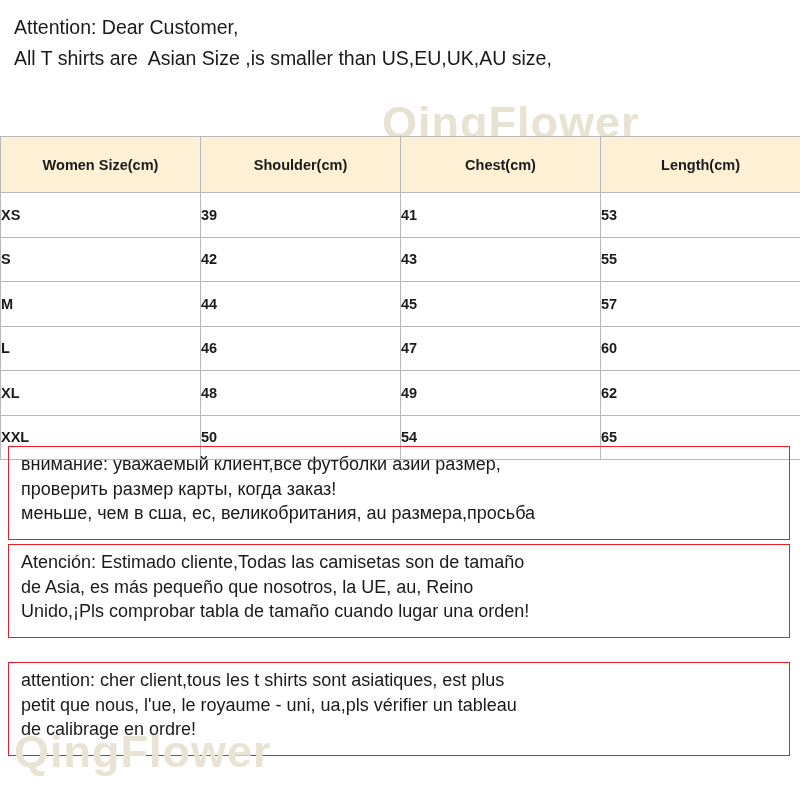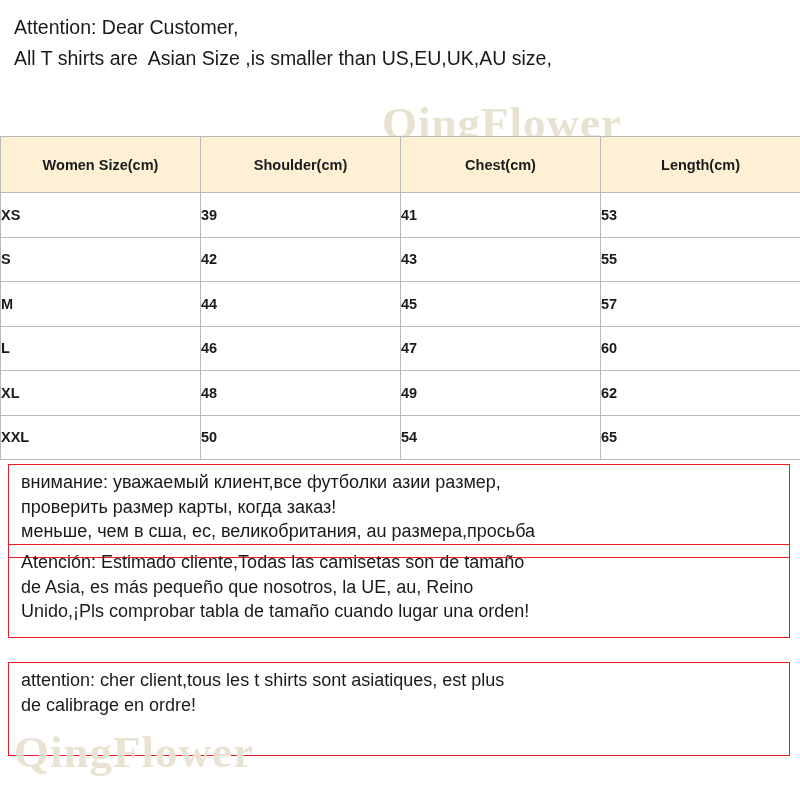--- a/index.html
+++ b/index.html
@@ -31,21 +31,21 @@
   .top-notice .line {
     font-size: 19.5px;
     line-height: 31px;
     color: #1a1a1a;
     white-space: pre;
   }
 
   
   .watermark {
     position: absolute;
-    font-family: Liberation Serif, serif;
+    font-family: Liberation Sans, sans-serif;
     font-weight: bold;
     color: #e8e2d2;
     letter-spacing: 1px;
     user-select: none;
     pointer-events: none;
   }
   .watermark-top {
     left: 382px;
     top: 97px;
     font-size: 45px;
@@ -92,21 +92,21 @@
     width: 782px;
     border: 1.6px solid #ee1c25;
     box-sizing: border-box;
     padding: 5px 10px 6px 12px;
   }
   .notice-box .ntext {
     font-size: 18px;
     line-height: 24.5px;
     color: #1a1a1a;
   }
-  #notice-ru { top: 464px; height: 94px; }
+  #notice-ru { top: 446px; height: 94px; }
   #notice-es { top: 544px; height: 94px; }
   #notice-fr { top: 662px; height: 94px; }
 </style>
 </head>
 <body>
 
 <div class="page">
 
   <div class="top-notice">
     <div class="line">Attention: Dear Customer,</div>
@@ -177,18 +177,19 @@
   </div>
 
   <div class="notice-box" id="notice-es">
     <div class="ntext">Atención: Estimado cliente,Todas las camisetas son de tamaño</div>
     <div class="ntext">de Asia, es más pequeño que nosotros, la UE, au, Reino</div>
     <div class="ntext">Unido,¡Pls comprobar tabla de tamaño cuando lugar una orden!</div>
   </div>
 
   <div class="notice-box" id="notice-fr">
     <div class="ntext">attention: cher client,tous les t shirts sont asiatiques, est plus</div>
+    <div class="ntext">petit que nous, l'ue, le royaume - uni, ua,pls vérifier un tableau</div>
     <div class="ntext">de calibrage en ordre!</div>
   </div>
 
   <div class="watermark watermark-bottom">QingFlower</div>
 
 </div>
 
 </body></html>

